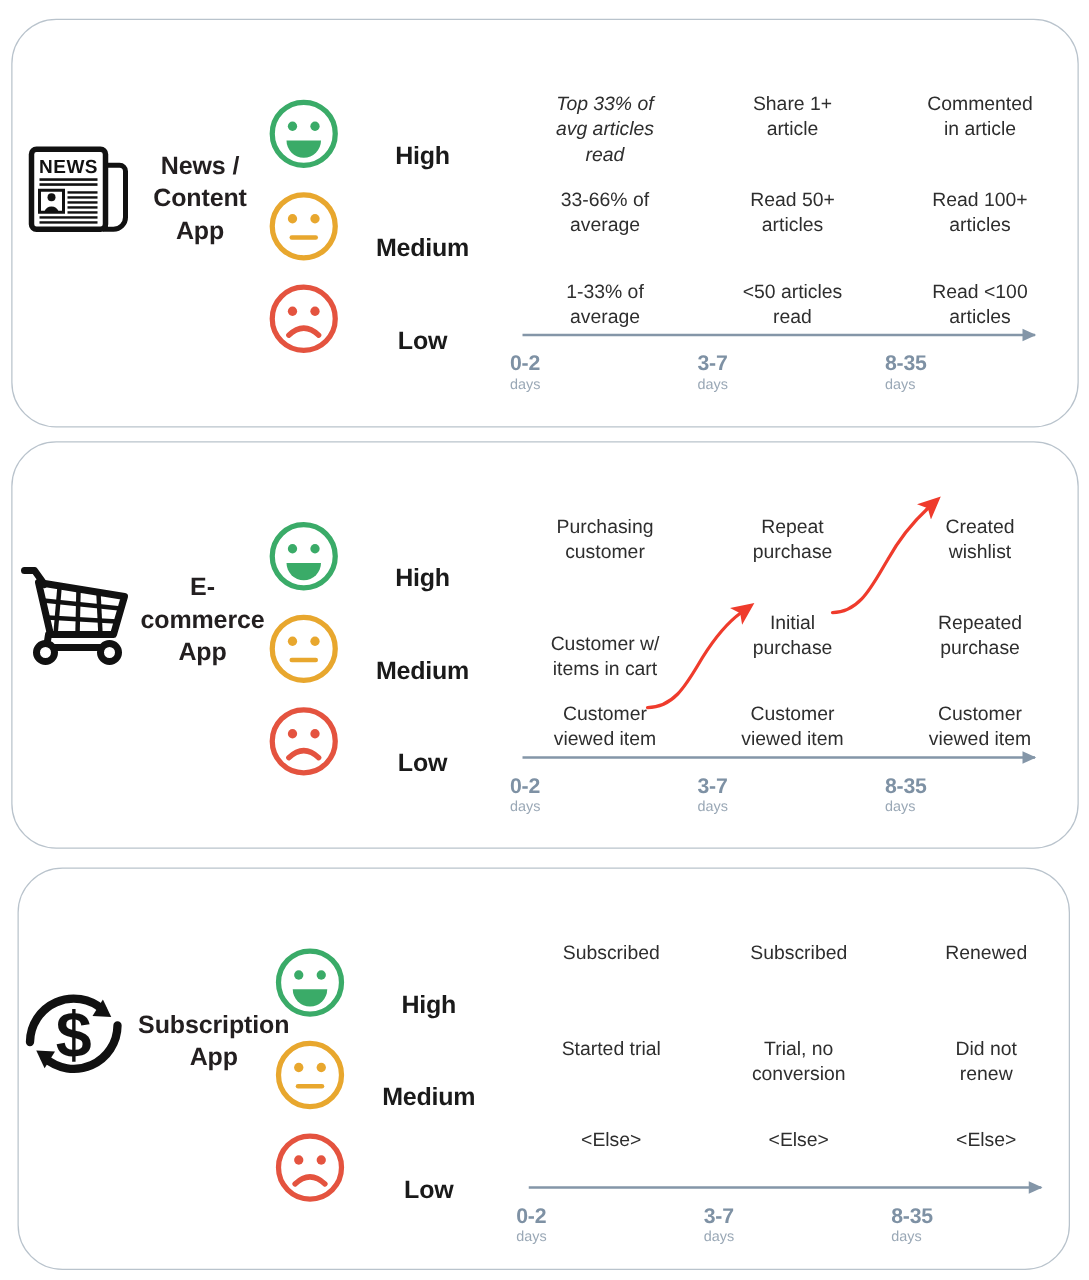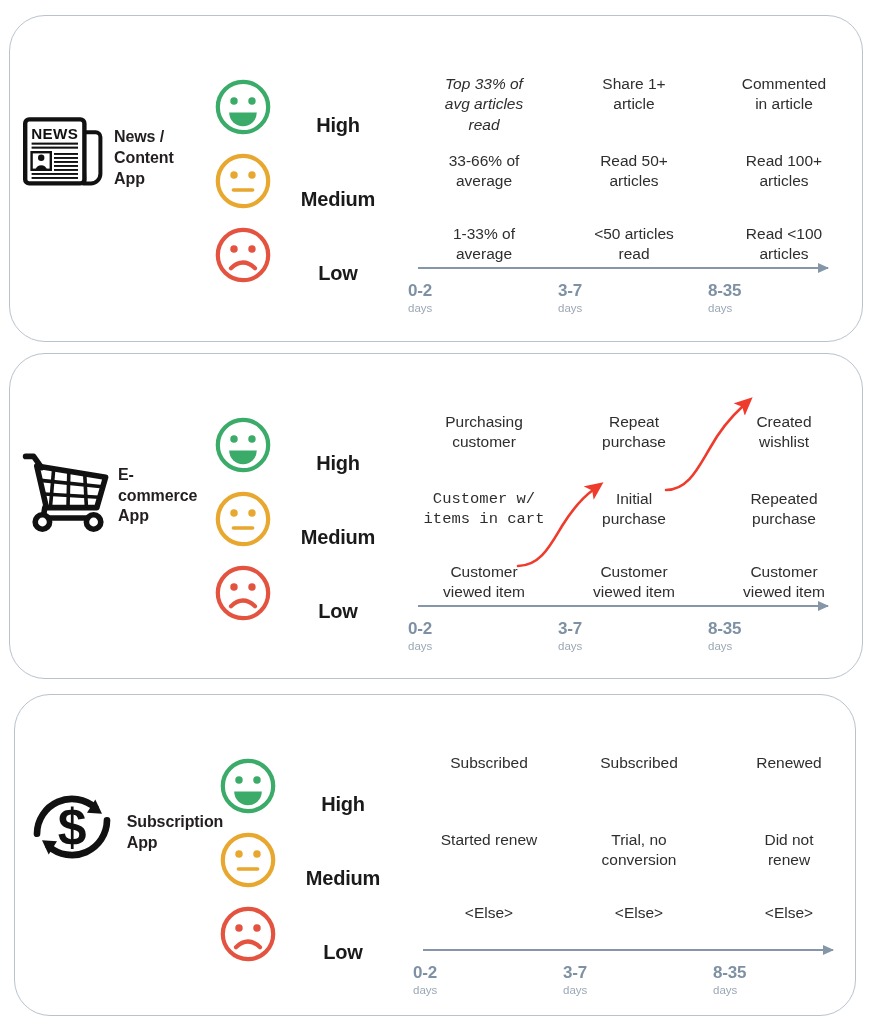--- a/index.html
+++ b/index.html
@@ -50,23 +50,24 @@
 
   .app-icon {
     width: 110px;
     height: 104px;
     display: flex;
     align-items: center;
     justify-content: center;
   }
   .app-label {
     margin-top: 12px;
-    font-size: 16px;
+    font-size: 20px;
     font-weight: bold;
     color: #231f20;
+    text-align: center;
     line-height: 1.3;
     letter-spacing: -0.1px;
   }
 
   
   .tier-col {
     position: absolute;
     left: 196px;
     top: 0;
     width: 200px;
@@ -298,21 +299,21 @@
               <path d="M30 72 Q50 53 70 72" fill="none" stroke="#e4533f" stroke-width="7" stroke-linecap="round"></path>
             </svg>
           </div>
           <div class="tier-label">Low</div>
         </div>
       </div>
       <div class="matrix">
         <div class="cell" style="left: 2px; top: 58px;"><span>Purchasing</span><br><span>customer</span></div>
         <div class="cell" style="left: 152px; top: 58px;"><span>Repeat</span><br><span>purchase</span></div>
         <div class="cell" style="left: 302px; top: 58px;"><span>Created</span><br><span>wishlist</span></div>
-        <div class="cell" style="left: 2px; top: 135px; font-family: Liberation Mono, monospace;"><span>Customer w/</span><br><span>items in cart</span></div>
+        <div class="cell" style="left: 2px; top: 152px;"><span>Customer w/</span><br><span>items in cart</span></div>
         <div class="cell" style="left: 152px; top: 135px;"><span>Initial</span><br><span>purchase</span></div>
         <div class="cell" style="left: 302px; top: 135px;"><span>Repeated</span><br><span>purchase</span></div>
         <div class="cell" style="left: 2px; top: 208px;"><span>Customer</span><br><span>viewed item</span></div>
         <div class="cell" style="left: 152px; top: 208px;"><span>Customer</span><br><span>viewed item</span></div>
         <div class="cell" style="left: 302px; top: 208px;"><span>Customer</span><br><span>viewed item</span></div>
         <div class="timeline" style="left: 12px; width: 410px; top: 251px;"></div>
         <div class="tl-label" style="left: 2px; top: 265px;">
           <div class="tl-range">0-2</div>
           <div class="tl-unit">days</div>
         </div>
@@ -382,21 +383,21 @@
               <path d="M30 72 Q50 53 70 72" fill="none" stroke="#e4533f" stroke-width="7" stroke-linecap="round"></path>
             </svg>
           </div>
           <div class="tier-label">Low</div>
         </div>
       </div>
       <div class="matrix">
         <div class="cell" style="left: 2px; top: 58px;"><span>Subscribed</span></div>
         <div class="cell" style="left: 152px; top: 58px;"><span>Subscribed</span></div>
         <div class="cell" style="left: 302px; top: 58px;"><span>Renewed</span></div>
-        <div class="cell" style="left: 2px; top: 135px;"><span>Started renew</span></div>
+        <div class="cell" style="left: 2px; top: 135px;"><span>Started trial</span></div>
         <div class="cell" style="left: 152px; top: 135px;"><span>Trial, no</span><br><span>conversion</span></div>
         <div class="cell" style="left: 302px; top: 135px;"><span>Did not</span><br><span>renew</span></div>
         <div class="cell" style="left: 2px; top: 208px;"><span>&lt;Else&gt;</span></div>
         <div class="cell" style="left: 152px; top: 208px;"><span>&lt;Else&gt;</span></div>
         <div class="cell" style="left: 302px; top: 208px;"><span>&lt;Else&gt;</span></div>
         <div class="timeline" style="left: 12px; width: 410px; top: 254px;"></div>
         <div class="tl-label" style="left: 2px; top: 268px;">
           <div class="tl-range">0-2</div>
           <div class="tl-unit">days</div>
         </div>

